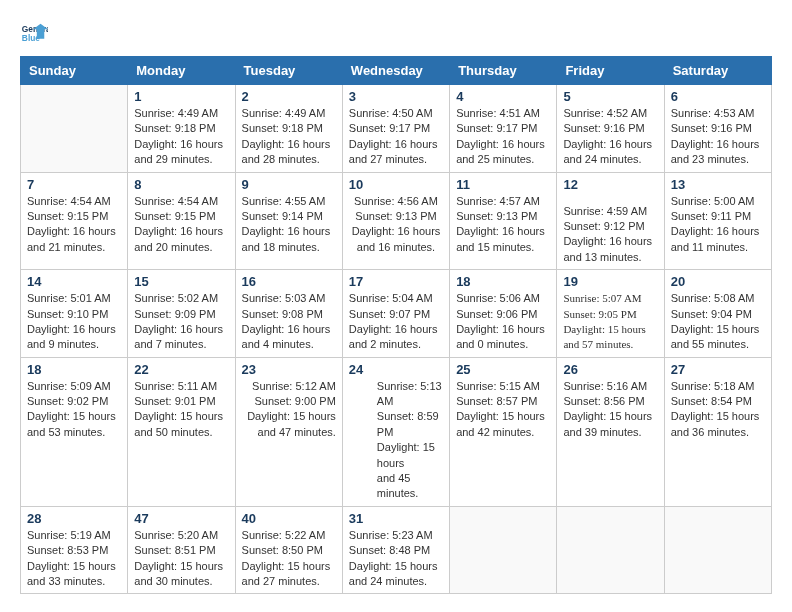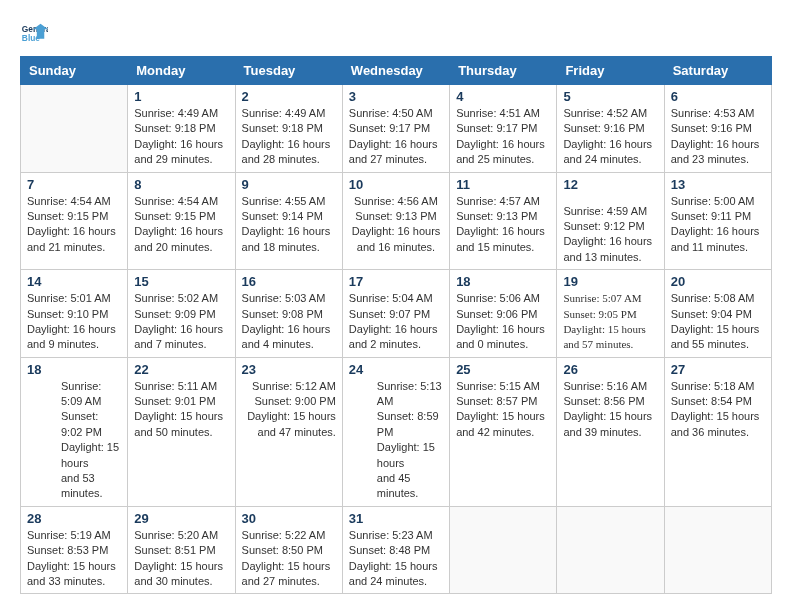--- a/index.html
+++ b/index.html
@@ -251,21 +251,21 @@
           <span class="day-num">20</span>
           <div class="day-info" style="white-space: pre-line;">Sunrise: 5:08 AM
 Sunset: 9:04 PM
 Daylight: 15 hours
 and 55 minutes.</div>
         </td>
       </tr>
       <tr>
         <td>
           <span class="day-num">18</span>
-          <div class="day-info" style="white-space: pre-line; margin-left: 34px;">Sunrise: 5:09 AM
+          <div class="day-info" style="white-space: pre-line;">Sunrise: 5:09 AM
 Sunset: 9:02 PM
 Daylight: 15 hours
 and 53 minutes.</div>
         </td>
         <td>
           <span class="day-num">22</span>
           <div class="day-info" style="white-space: pre-line;">Sunrise: 5:11 AM
 Sunset: 9:01 PM
 Daylight: 15 hours
 and 50 minutes.</div>
@@ -308,28 +308,28 @@
       </tr>
       <tr>
         <td>
           <span class="day-num">28</span>
           <div class="day-info" style="white-space: pre-line;">Sunrise: 5:19 AM
 Sunset: 8:53 PM
 Daylight: 15 hours
 and 33 minutes.</div>
         </td>
         <td>
-          <span class="day-num">29</span>
+          <span class="day-num">47</span>
           <div class="day-info" style="white-space: pre-line;">Sunrise: 5:20 AM
 Sunset: 8:51 PM
 Daylight: 15 hours
 and 30 minutes.</div>
         </td>
         <td>
-          <span class="day-num">30</span>
+          <span class="day-num">40</span>
           <div class="day-info" style="white-space: pre-line;">Sunrise: 5:22 AM
 Sunset: 8:50 PM
 Daylight: 15 hours
 and 27 minutes.</div>
         </td>
         <td>
           <span class="day-num">31</span>
           <div class="day-info" style="white-space: pre-line;">Sunrise: 5:23 AM
 Sunset: 8:48 PM
 Daylight: 15 hours

